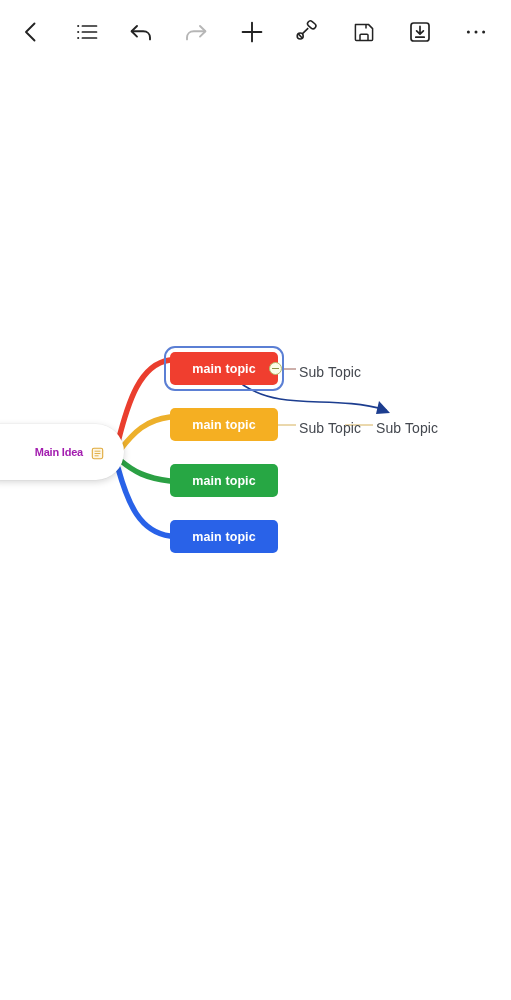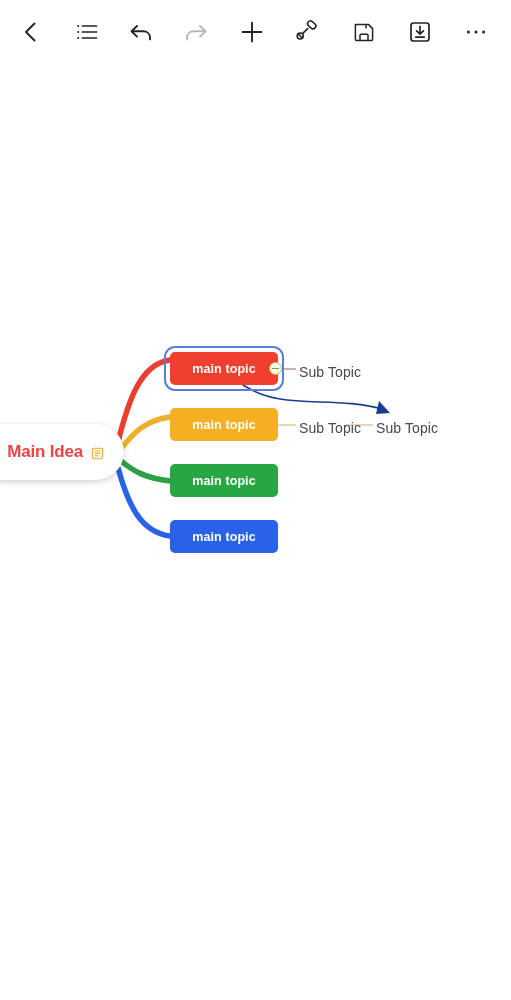--- a/index.html
+++ b/index.html
@@ -74,23 +74,23 @@
     border-radius: 28px;
     box-shadow: 0 2px 7px rgba(0,0,0,0.17), 0 0 0 0.5px rgba(0,0,0,0.04);
     display: flex;
     align-items: center;
     justify-content: flex-end;
     padding-right: 20px;
     cursor: pointer;
   }
 
   .root-label {
-    font-size: 17px;
+    font-size: 11px;
     font-weight: bold;
-    color: #ef4444;
+    color: #a21caf;
     letter-spacing: -0.2px;
     white-space: nowrap;
   }
 
   .note-icon {
     margin-left: 8px;
     width: 13px;
     height: 13px;
     display: block;
   }

